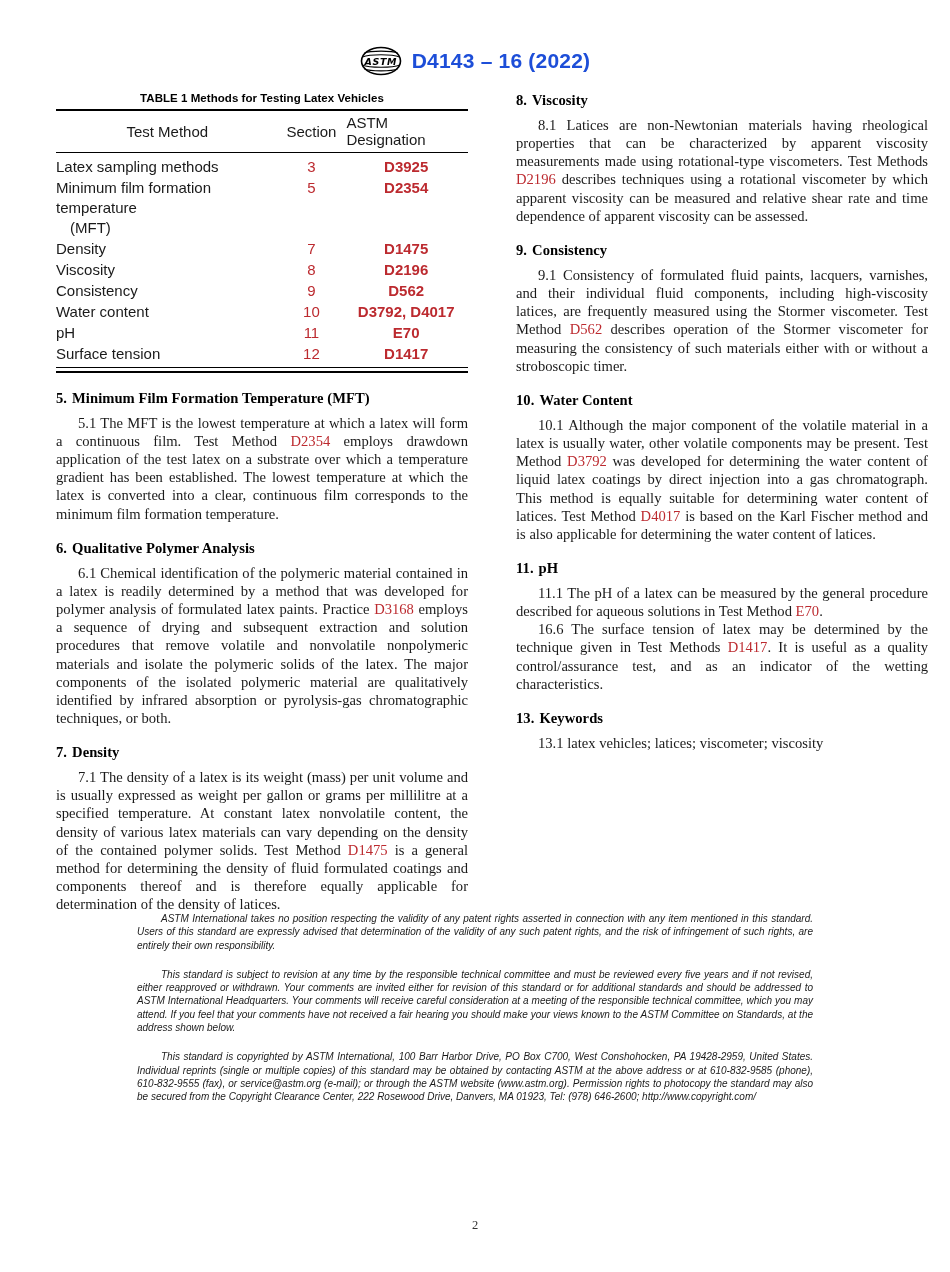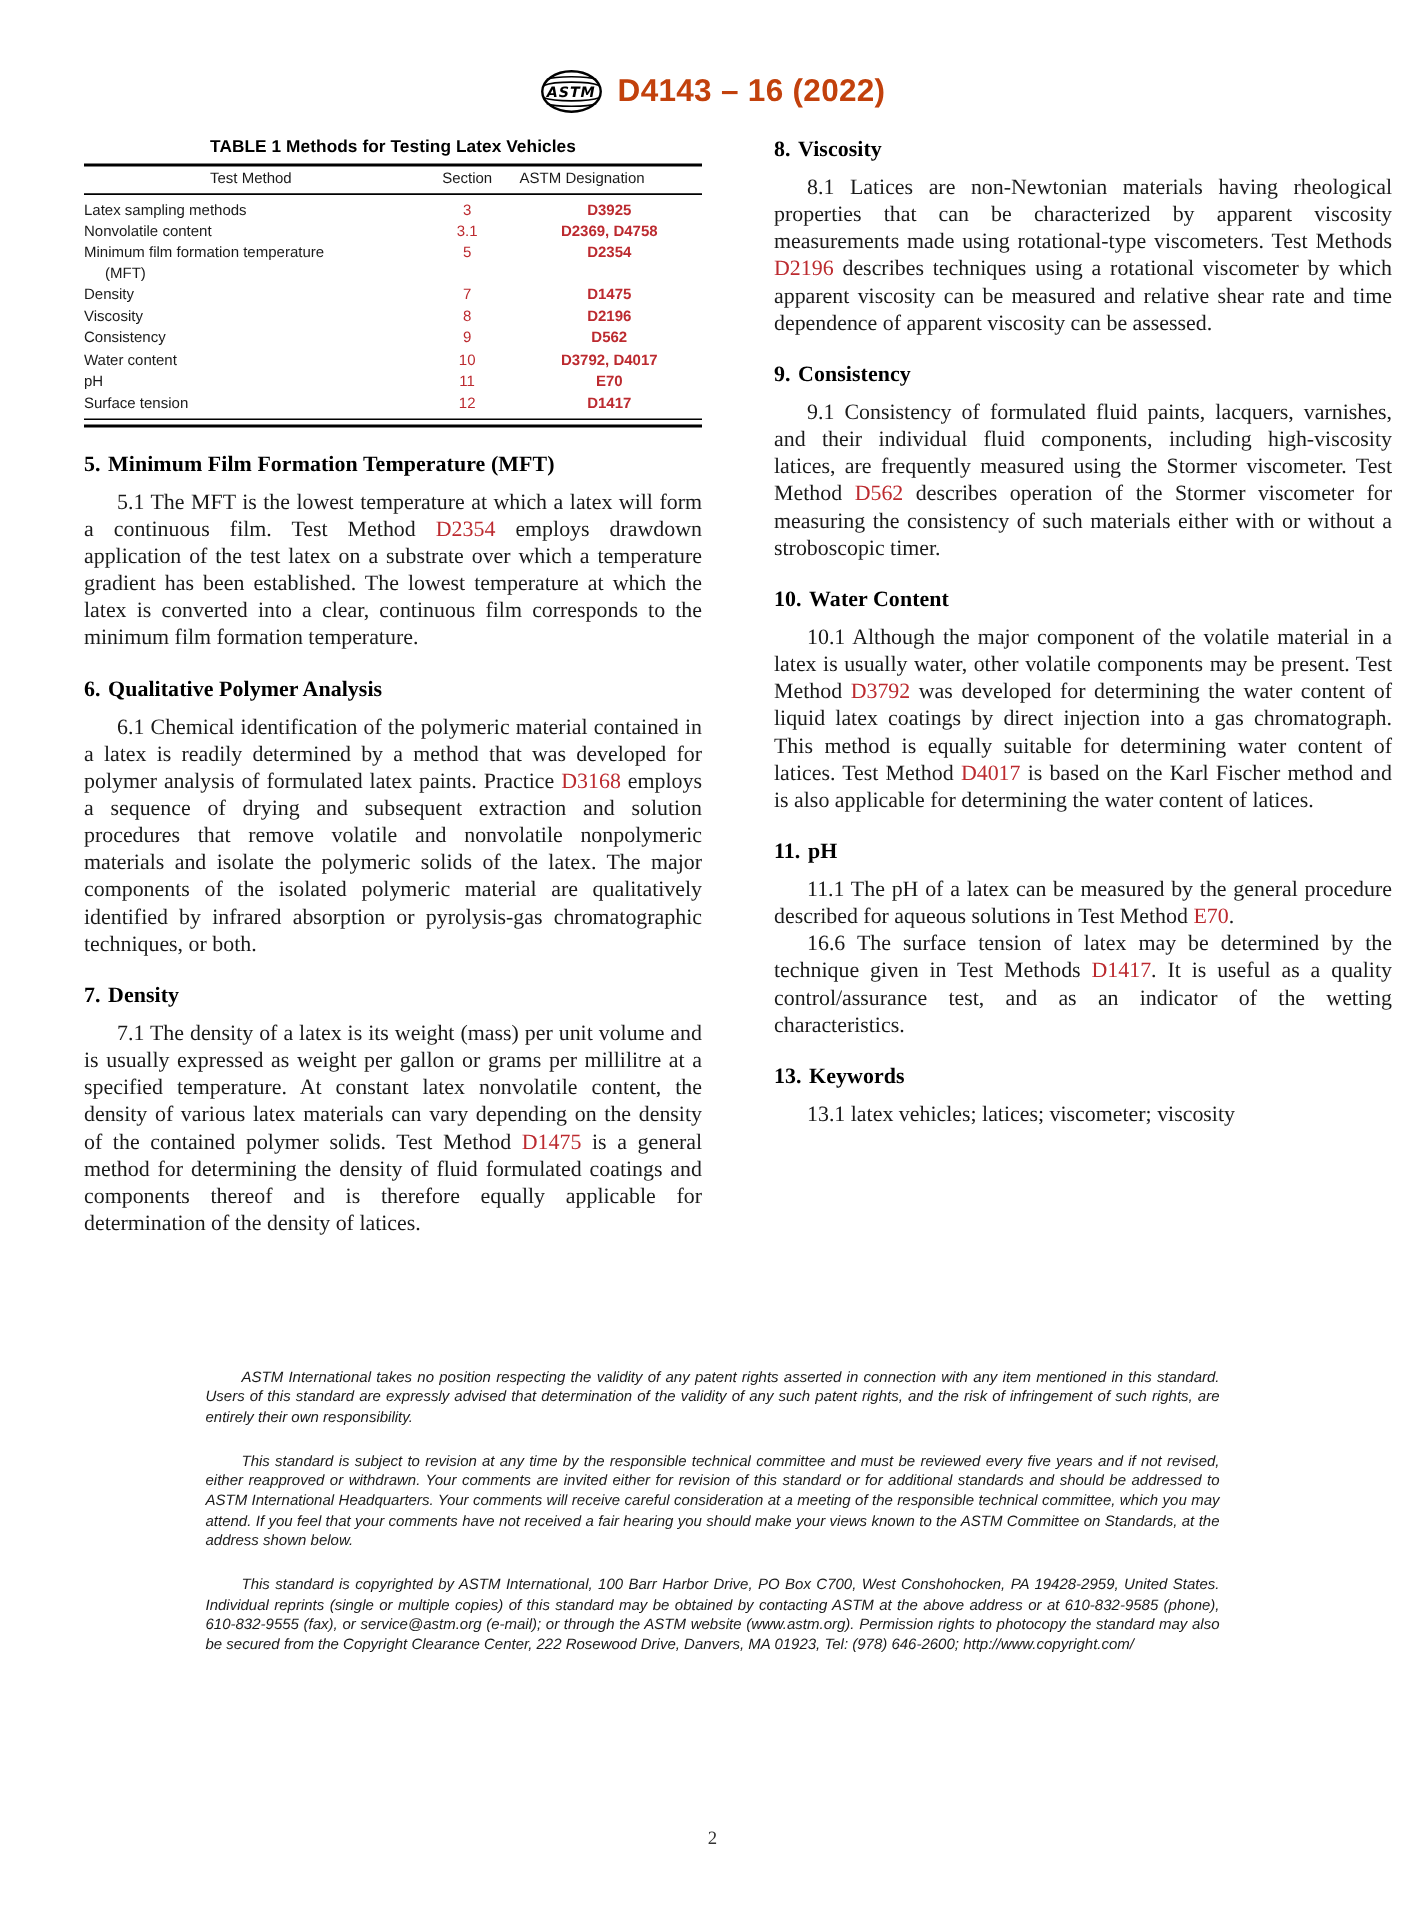--- a/index.html
+++ b/index.html
@@ -37,21 +37,21 @@
   .astm-logo {
     width: 42px;
     height: 30px;
     display: block;
   }
   .doc-title {
     font-family: "Liberation Sans", "DejaVu Sans", sans-serif;
     font-size: 21px;
     font-weight: bold;
     letter-spacing: 0.2px;
-    color: #c2410c;
+    color: #1d4ed8;
     white-space: nowrap;
   }
 
   
   .col {
     position: absolute;
     top: 92px;
     width: 412px;
   }
   .col-left  { left: 56px; }
@@ -65,21 +65,21 @@
     font-weight: bold;
     text-align: center;
     color: #000;
     margin: 0 0 5px 0;
     letter-spacing: 0.05px;
   }
   table.astm-table {
     width: 100%;
     border-collapse: collapse;
     font-family: "Liberation Sans", "DejaVu Sans", sans-serif;
-    font-size: 10px;
+    font-size: 15px;
     color: #1a1a1a;
   }
   table.astm-table .rule-top-outer {
     border-top: 2.2px solid #000;
   }
   table.astm-table thead th {
     font-weight: normal;
     padding: 3px 0 4px 0;
     text-align: center;
     border-top: 1px solid #000;
@@ -199,25 +199,20 @@
             <th class="th-desig">ASTM Designation</th>
           </tr>
         </thead>
         <tbody>
           <tr>
             <td class="c-method">Latex sampling methods</td>
             <td class="c-section">3</td>
             <td class="c-desig">D3925</td>
           </tr>
           <tr>
-            <td class="c-method">Nonvolatile content</td>
-            <td class="c-section">3.1</td>
-            <td class="c-desig">D2369, D4758</td>
-          </tr>
-          <tr>
             <td class="c-method">
               <span>Minimum film formation temperature</span>
               <span class="cont-line">(MFT)</span>
             </td>
             <td class="c-section">5</td>
             <td class="c-desig">D2354</td>
           </tr>
           <tr>
             <td class="c-method">Density</td>
             <td class="c-section">7</td>

